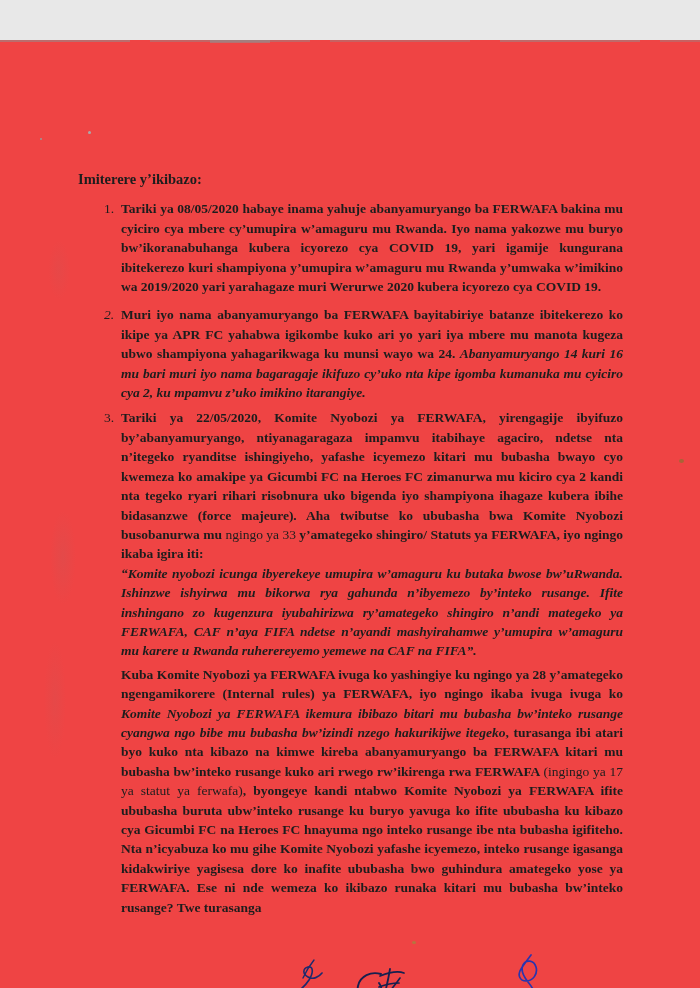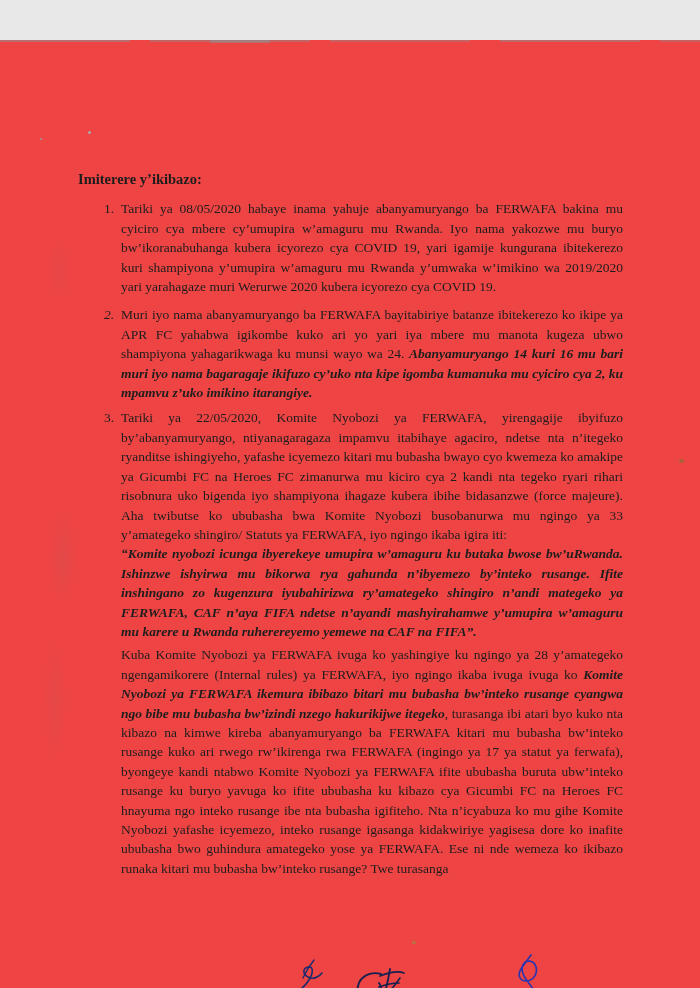--- a/index.html
+++ b/index.html
@@ -32,21 +32,21 @@
   }
   ol.issues li .num{
     position:absolute;left:-17px;top:0;width:16px;text-align:left;
   }
   .num.num-italic{font-style:italic;}
   .mb-item1{margin-bottom:9px !important;}
   .mb-item2{margin-bottom:6px !important;}
   .mb-item3{margin-bottom:0px !important;}
   .para{margin:0 0 0 43px;}
   .quote{margin-bottom:4px;}
-  .r-normal{font-style:normal;font-weight:400;}
+  .r-normal{font-style:normal;font-weight:700;}
   .r-bold{font-weight:400;}
   .r-bolditalic{font-weight:700;font-style:italic;}
 
   .signatures{position:absolute;left:270px;top:898px;width:290px;height:88px;}
   .signatures svg{display:block;width:290px;height:88px;}
   .signatures path{fill:none;stroke-linecap:round;stroke-linejoin:round;}
 </style>
 </head>
 <body>
 

